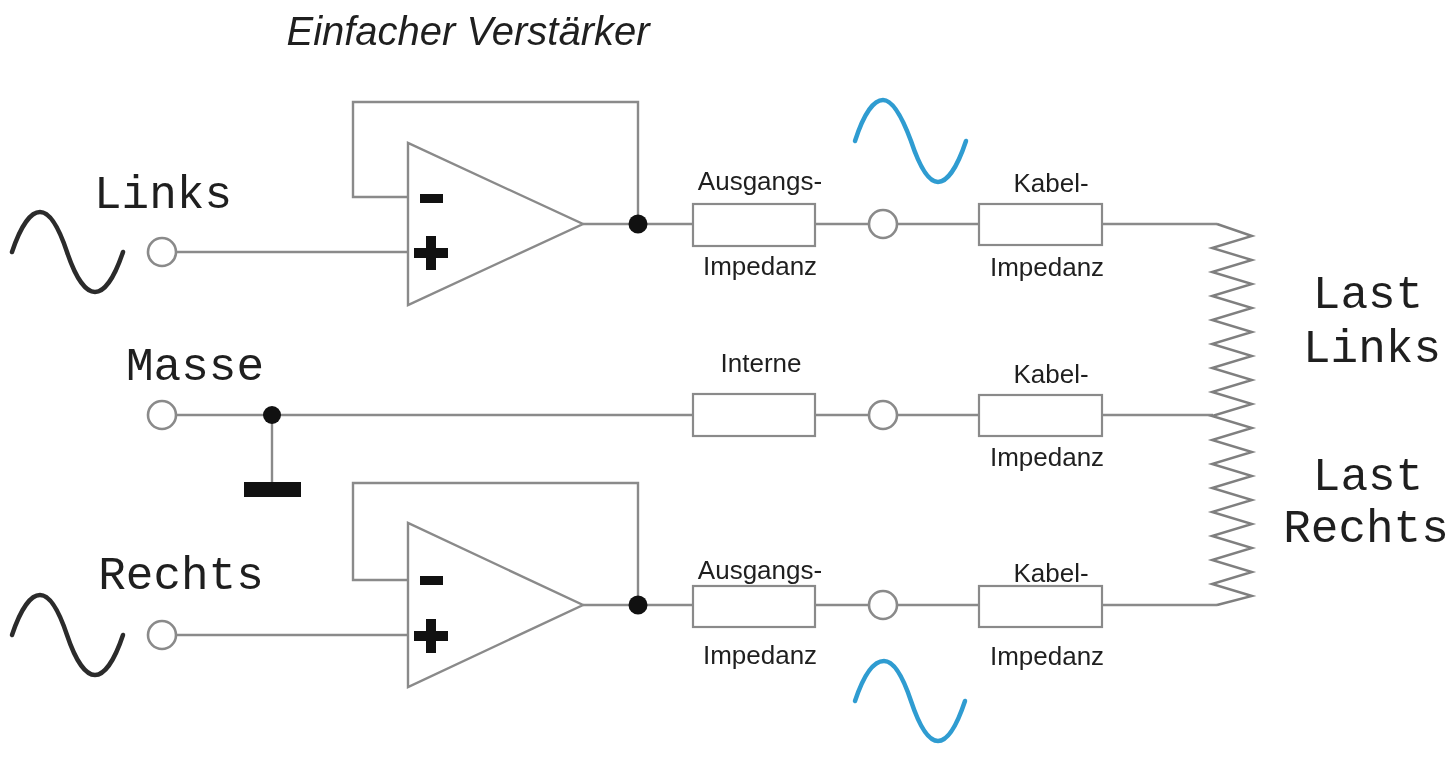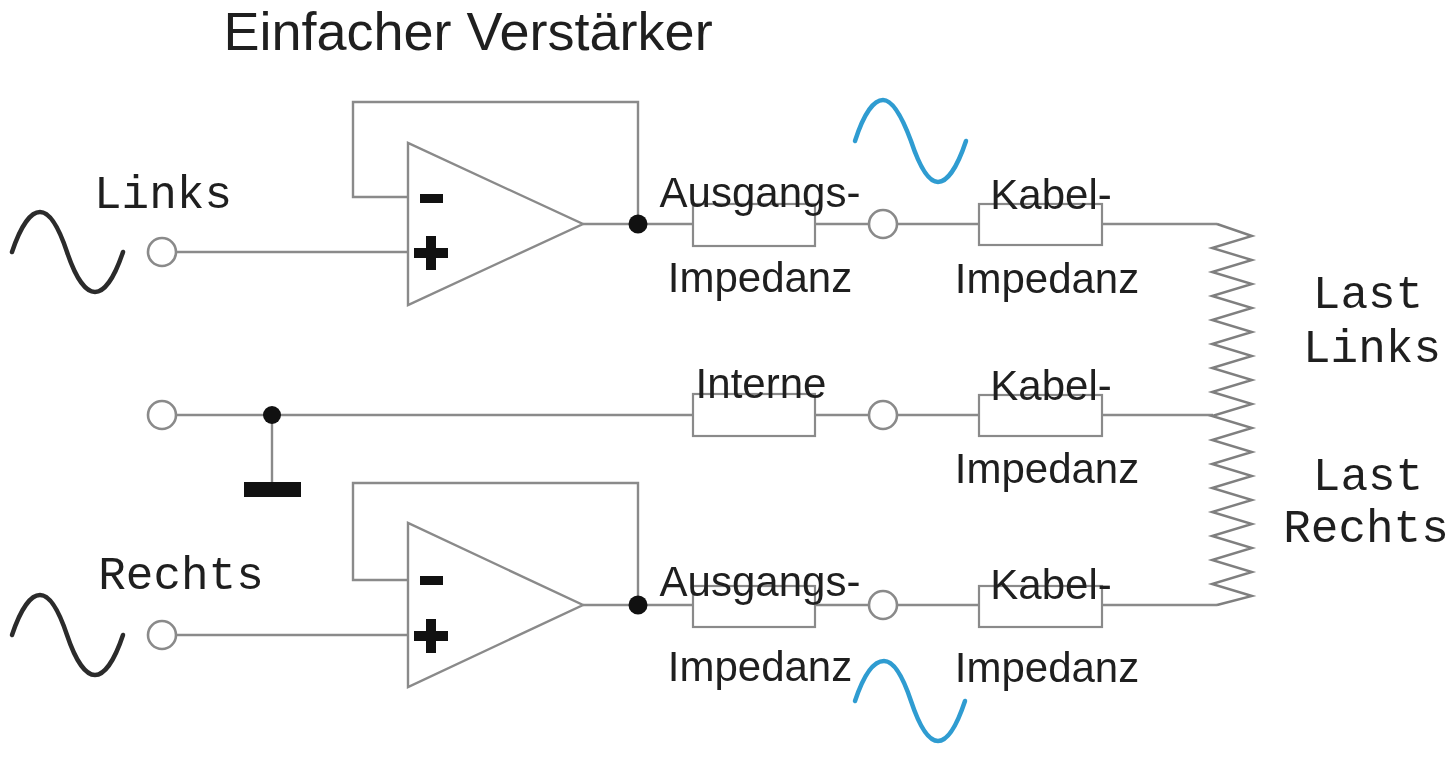--- a/index.html
+++ b/index.html
@@ -14,23 +14,23 @@
   .diagram-svg { position: absolute; left: 0; top: 0; }
 
   .t {
     position: absolute;
     transform: translate(-50%, -50%);
     white-space: nowrap;
     color: #1f1f1f;
     font-family: "Liberation Sans", sans-serif;
     line-height: 1;
   }
-  .title-text { font-size: 54px; }
+  .title-text { font-size: 40px; font-style: italic; }
   .f46 { font-size: 46px; font-family: Liberation Mono, monospace; }
-  .f38 { font-size: 42px; margin-top: 12px; }
+  .f38 { font-size: 26px; }
 
   
   .wire      { stroke: #8a8a8a; stroke-width: 2.4; fill: none; }
   .box       { stroke: #8a8a8a; stroke-width: 2.2; fill: #ffffff; }
   .tri       { stroke: #8a8a8a; stroke-width: 2.4; fill: #ffffff; }
   .terminal  { stroke: #8a8a8a; stroke-width: 2.6; fill: #ffffff; }
   .node      { fill: #111111; stroke: none; }
   .sym       { fill: #111111; stroke: none; }
   .gndbar    { fill: #111111; stroke: none; }
   .zig       { stroke: #7f7f7f; stroke-width: 2.4; fill: none; stroke-linejoin: miter; }
@@ -107,29 +107,30 @@
     </g>
 
     <g>
       <polyline class="zig" points="1217,224 1252,236 1212,248 1252,260 1212,272 1252,284 1212,296 1252,308 1212,320 1252,332 1212,344 1252,356 1212,368 1252,380 1212,392 1252,404 1212,416 1252,428 1212,440 1252,452 1212,464 1252,476 1212,488 1252,500 1212,512 1252,524 1212,536 1252,548 1212,560 1252,572 1212,584 1252,596 1217,605"></polyline>
     </g>
   </svg>
 
   <div class="t title-text" style="left:468px; top:31px;">Einfacher Verstärker</div>
 
   <div class="t f46" style="left:163px; top:196px;">Links</div>
+  <div class="t f46" style="left:195px; top:368px;">Masse</div>
   <div class="t f46" style="left:181px; top:577px;">Rechts</div>
 
   <div class="t f38" style="left:760px; top:181px;">Ausgangs-</div>
   <div class="t f38" style="left:760px; top:266px;">Impedanz</div>
 
   <div class="t f38" style="left:1051px; top:183px;">Kabel-</div>
   <div class="t f38" style="left:1047px; top:267px;">Impedanz</div>
 
-  <div class="t f38" style="left:761px; top:372px;">Interne</div>
+  <div class="t f38" style="left:761px; top:363px;">Interne</div>
 
   <div class="t f38" style="left:1051px; top:374px;">Kabel-</div>
   <div class="t f38" style="left:1047px; top:457px;">Impedanz</div>
 
   <div class="t f38" style="left:760px; top:570px;">Ausgangs-</div>
   <div class="t f38" style="left:760px; top:655px;">Impedanz</div>
 
   <div class="t f38" style="left:1051px; top:573px;">Kabel-</div>
   <div class="t f38" style="left:1047px; top:656px;">Impedanz</div>
 

